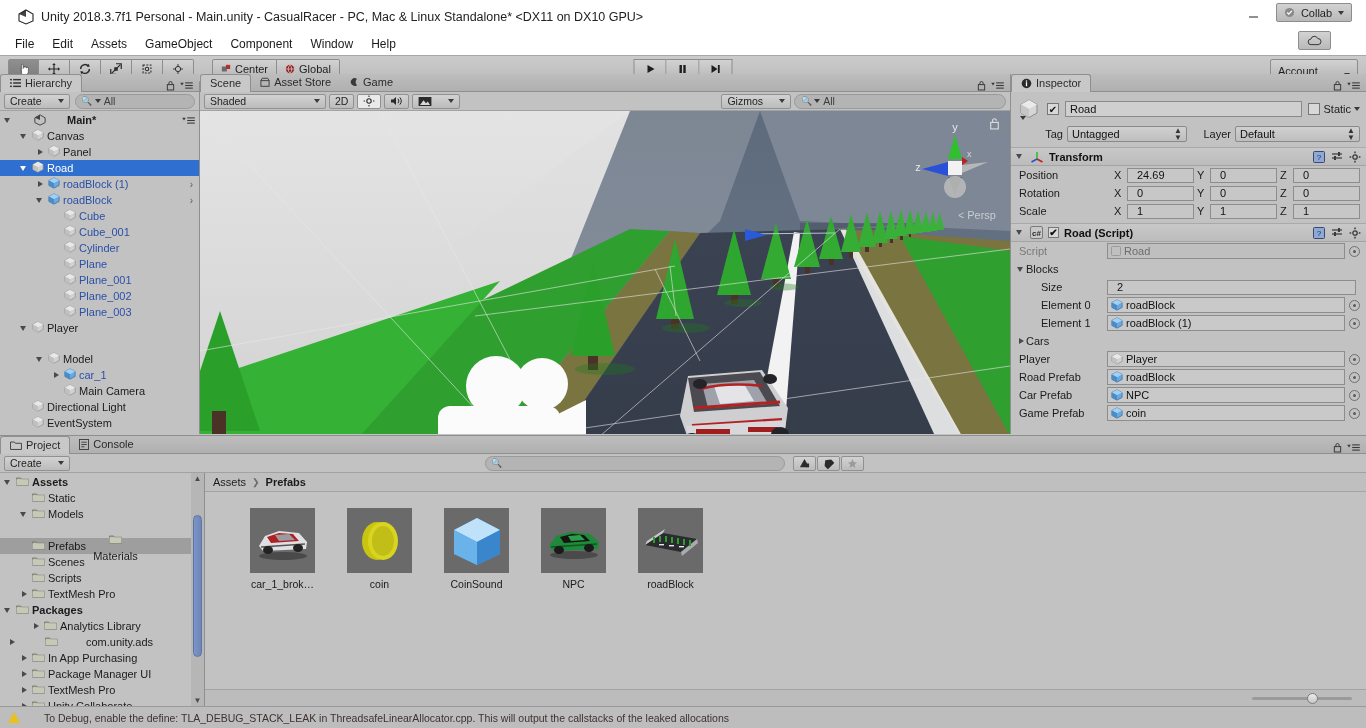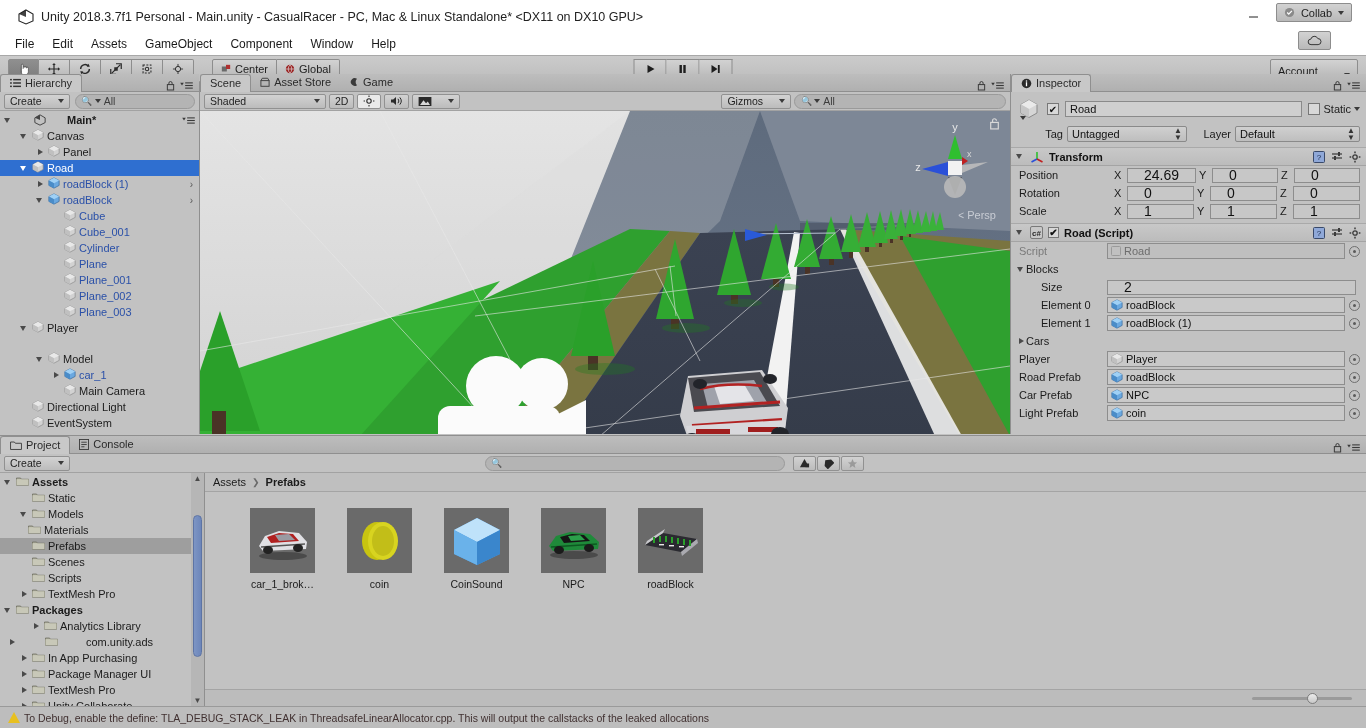--- a/index.html
+++ b/index.html
@@ -179,21 +179,21 @@
   }
   .comp-header .icons { margin-left:auto; display:flex; align-items:center; gap:6px; font-size:11px; color:#3d3d3d; font-weight:normal;}
   .row3 {
     display:flex; align-items:center; height:18px; padding:0 6px 0 8px; font-size:11px; color:#1b1b1b;
   }
   .row3 .lbl { width:95px; flex:none;}
   .axgrp { display:flex; align-items:center; flex:1; gap:3px; }
   .ax { width:10px; flex:none; text-align:left; color:#1b1b1b;}
   .numf {
     flex:1; height:15px; background:#c7c7c7; border:1px solid #8d8d8d;
-    font-size:14px; color:#111; padding:0 16px; display:flex; align-items:center;
+    font-size:11px; color:#111; padding:0 9px; display:flex; align-items:center;
   }
   .objf {
     flex:1; height:16px; background:#c9c9c9; border:1px solid #8d8d8d;
     font-size:11px; color:#111; padding:0 3px; display:flex; align-items:center; gap:3px;
   }
   .objf.dim { color:#6d6d6d; background:#bfbfbf;}
   .radio-o { width:11px;height:11px;border:1px solid #6f6f6f;border-radius:50%; flex:none; position:relative; margin-left:4px;}
   .radio-o::after{content:"";position:absolute;left:3px;top:3px;width:3px;height:3px;border-radius:50%;background:#5a5a5a;}
 
   
@@ -236,21 +236,21 @@
   }
   .zoom-slider { width:100px; height:10px; position:relative; display:flex; align-items:center;}
   .zs-track { position:absolute; left:0; right:0; height:3px; background:#9a9a9a; border-radius:2px;}
   .zs-knob { position:absolute; left:55px; width:11px;height:11px;border-radius:50%;
     background:linear-gradient(#ececec,#c8c8c8); border:1px solid #7d7d7d;}
 
   
   .statusbar {
     position:absolute; left:0; bottom:0; width:1366px; height:22px;
     background:#bdbdbd; border-top:1px solid #9a9a9a;
-    display:flex; align-items:center; gap:4px; padding-left:8px;
+    display:flex; align-items:center; gap:24px; padding-left:8px;
     font-size:10.5px; color:#403030;
   }
   .warn-tri { width:0;height:0;border-left:6px solid transparent;border-right:6px solid transparent;border-bottom:11px solid #e8c020; position:relative;}
 
   
   .vscroll { position:absolute; right:0; top:0; width:13px; bottom:0; background:#b6b6b6; }
   .vthumb { position:absolute; left:2px; width:9px; border-radius:5px;
     background:linear-gradient(90deg,#7d95c4,#6d86ba); border:1px solid #5d74a5;}
   .sc-arrow { position:absolute; left:2px; width:9px; height:9px; color:#4a4a4a; font-size:8px; text-align:center;}
 </style>
@@ -1134,21 +1134,21 @@
               <svg class="cube-ic" viewBox="0 0 14 14">
                 <polygon points="7,1 13,4.2 13,9.8 7,13 1,9.8 1,4.2" fill="#6aa8e0" stroke="#3a6a9a" stroke-width="0.8"></polygon>
                 <polygon points="7,1 13,4.2 7,7.4 1,4.2" fill="#9fd0f5"></polygon>
                 <polygon points="1,4.2 7,7.4 7,13 1,9.8" fill="#4a8cc8"></polygon>
               </svg>
               <span>NPC</span>
             </span>
             <span class="radio-o"></span>
           </div>
           <div class="row3">
-            <span class="lbl" style="width:88px;">Light Prefab</span>
+            <span class="lbl" style="width:88px;">Game Prefab</span>
             <span class="objf">
               <svg class="cube-ic" viewBox="0 0 14 14">
                 <polygon points="7,1 13,4.2 13,9.8 7,13 1,9.8 1,4.2" fill="#6aa8e0" stroke="#3a6a9a" stroke-width="0.8"></polygon>
                 <polygon points="7,1 13,4.2 7,7.4 1,4.2" fill="#9fd0f5"></polygon>
                 <polygon points="1,4.2 7,7.4 7,13 1,9.8" fill="#4a8cc8"></polygon>
               </svg>
               <span>coin</span>
             </span>
             <span class="radio-o"></span>
           </div>
@@ -1237,21 +1237,21 @@
               <span>Static</span>
             </div>
             <div class="prow" style="padding-left: 20px;">
               <span class="tri open"></span>
               <span><svg class="folder" viewBox="0 0 14 11">
                   <path d="M0.5 1.8h4.4l1 1.3h7.6v6.4H0.5z" fill="#b8b8a8" stroke="#6a6a5a" stroke-width="0.9"></path>
                   <path d="M0.5 3.1h12.99v6.4H0.5z" fill="#c8c8b8"></path>
                 </svg></span>
               <span>Models</span>
             </div>
-            <div class="prow" style="padding-left: 16px;">
+            <div class="prow" style="padding-left: 27px; flex-direction: column;">
               <span class="tri"></span>
               <span><svg class="folder" viewBox="0 0 14 11">
                   <path d="M0.5 1.8h4.4l1 1.3h7.6v6.4H0.5z" fill="#b8b8a8" stroke="#6a6a5a" stroke-width="0.9"></path>
                   <path d="M0.5 3.1h12.99v6.4H0.5z" fill="#c8c8b8"></path>
                 </svg></span>
               <span>Materials</span>
             </div>
             <div class="prow selected" style="padding-left: 20px;">
               <span class="tri"></span>
               <span><svg class="folder" viewBox="0 0 14 11">

